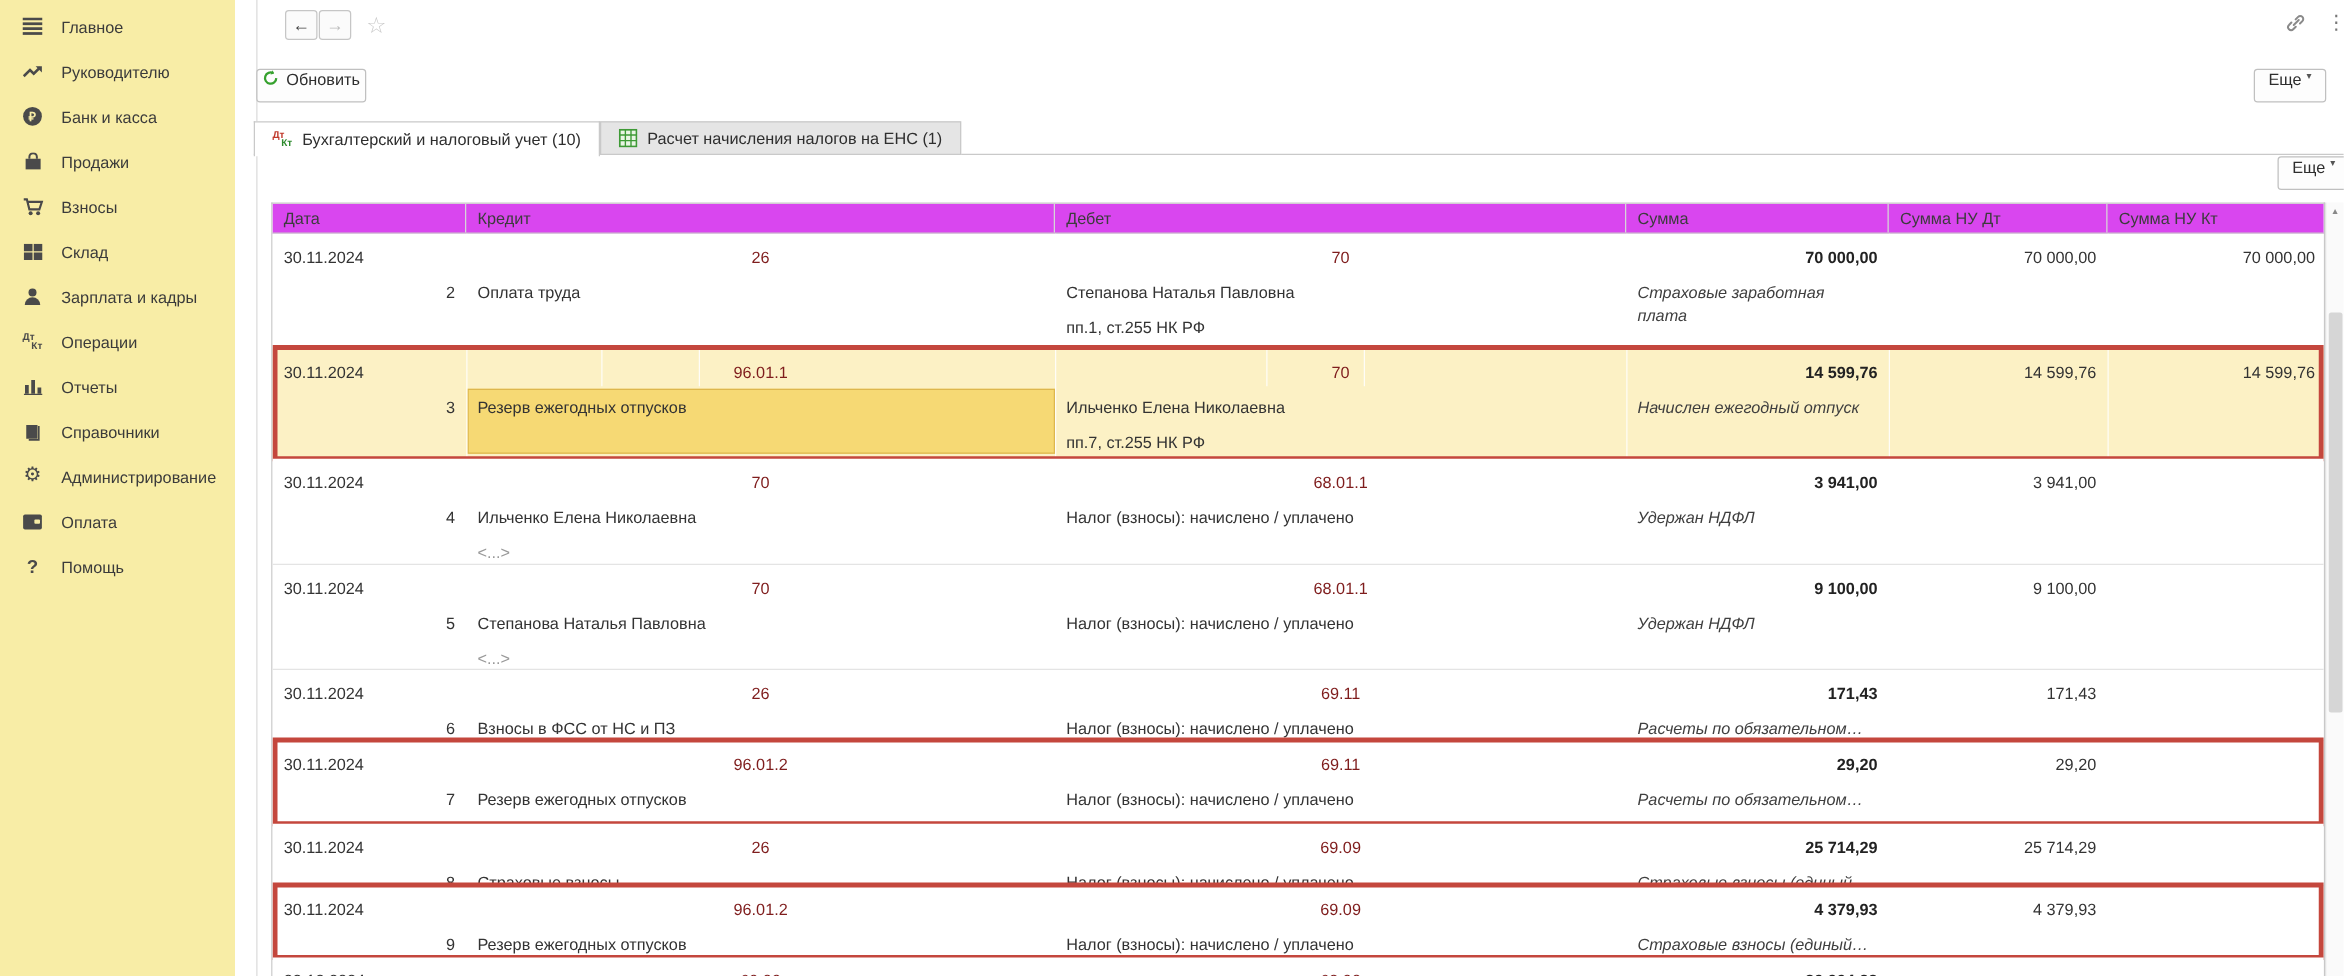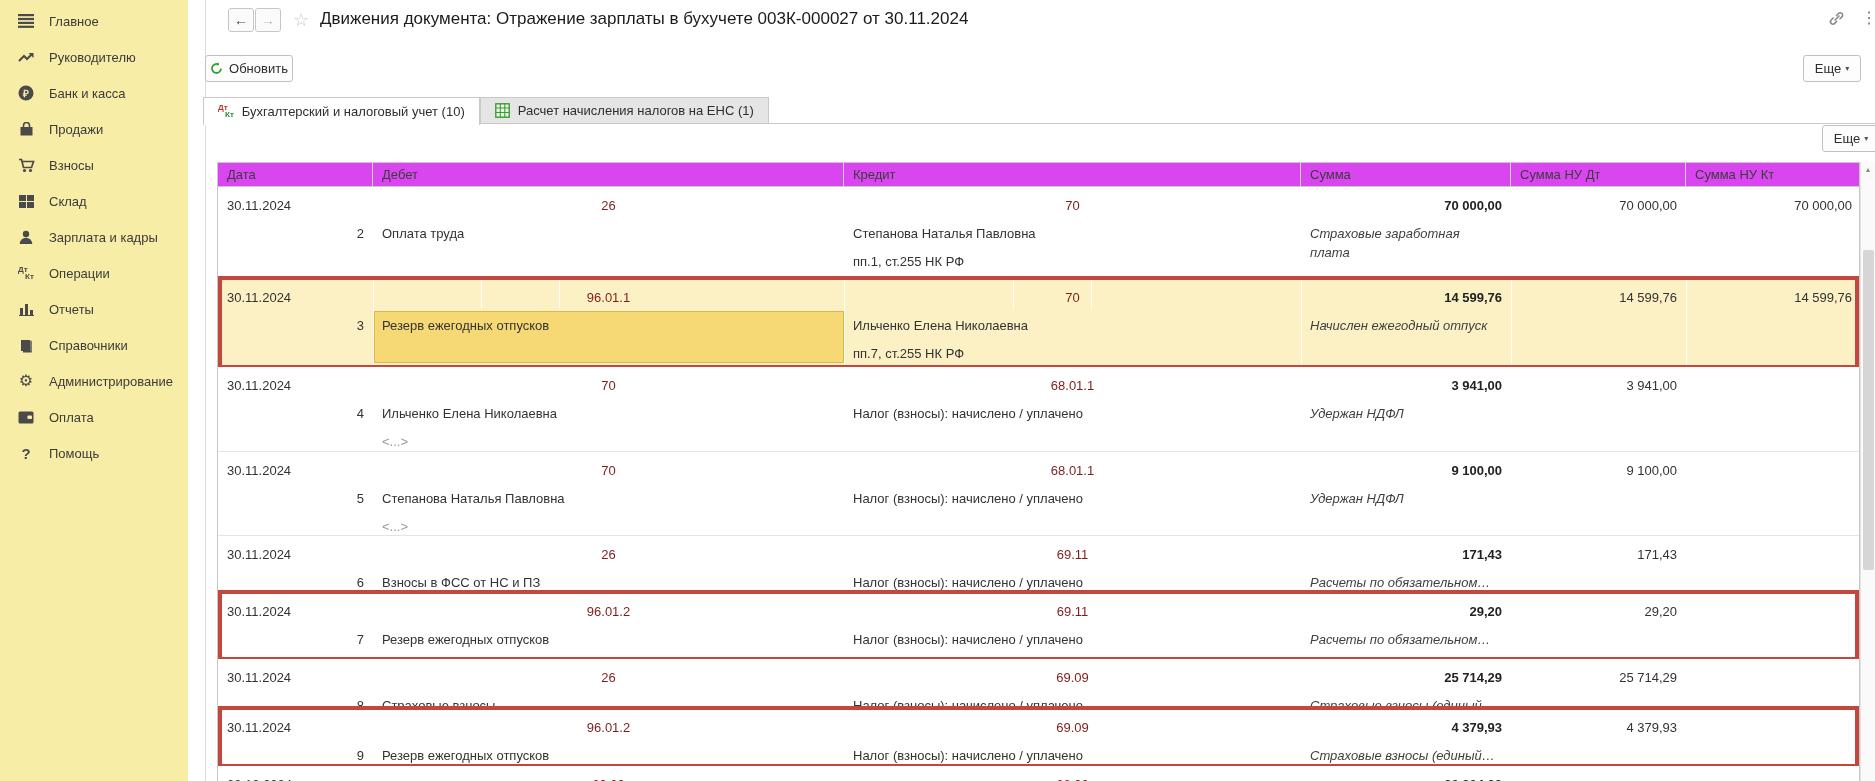--- a/index.html
+++ b/index.html
@@ -32,21 +32,21 @@
   #fav-star { position:absolute; left:293px; top:9px; font-size:18px; color:#c9c9c9;
     cursor:pointer; }
   #page-title { position:absolute; left:320px; top:9px; font-size:17px; color:#1b1b1b;
     white-space:nowrap; }
   #link-icon { position:absolute; left:1828px; top:10px; cursor:pointer; }
   #kebab-icon { position:absolute; left:1861px; top:8px; font-size:16px; color:#777;
     cursor:pointer; letter-spacing:0; }
 
   
   .btn { position:absolute; background:#fdfdfd; border:1px solid #c0c0c0;
-    border-radius:3px; font-size:13px; color:#2e2e2e; display:flex; align-items:center;
+    border-radius:3px; font-size:13px; color:#2e2e2e; display:flex; 
     justify-content:center; cursor:pointer; }
   #btn-refresh { left:205px; top:55px; width:88px; height:27px; gap:6px; }
   #btn-more-1 { left:1803px; top:55px; width:58px; height:27px; gap:4px; }
   #btn-more-2 { left:1822px; top:125px; width:58px; height:27px; gap:4px; }
   .drop-arrow { font-size:8px; color:#555; }
 
   
   #tabbar { position:absolute; left:203px; top:97px; height:27px; display:flex; }
   #tabbar-line { position:absolute; left:203px; top:123px; width:1672px; height:1px;
     background:#c9c9c9; }
@@ -230,21 +230,20 @@
           <span class="ico-txt" style="font-size:15px;font-weight:bold;">?</span>
         </span>
         <span class="side-label">Помощь</span>
       </div>
     </div>
   <div id="content-divider"></div>
 
   <div class="navbtn" id="nav-back">←</div>
   <div class="navbtn" id="nav-fwd">→</div>
   <div id="fav-star">☆</div>
-  <div id="page-title">Движения документа: Отражение зарплаты в бухучете 003К-000027 от 30.11.2024</div>
   <div id="link-icon">
     <svg width="17" height="17" viewBox="0 0 17 17">
       <g stroke="#8a8a8a" stroke-width="1.6" fill="none" stroke-linecap="round">
         <path d="M7 10 L11 6"></path>
         <path d="M8.5 5.5 L10.5 3.5 a2.4 2.4 0 0 1 3.4 3.4 L12 8.8"></path>
         <path d="M8.6 11.4 L6.6 13.4 a2.4 2.4 0 0 1 -3.4 -3.4 L5.1 8"></path>
       </g>
     </svg>
   </div>
   <div id="kebab-icon">⋮</div>
@@ -285,22 +284,22 @@
             </g>
           </svg>
         </span>
         <span>Расчет начисления налогов на ЕНС (1)</span>
       </div>
     </div>
 
   <div id="table">
     <div id="thead">
         <div class="th">Дата</div>
+        <div class="th">Кредит</div>
         <div class="th">Дебет</div>
-        <div class="th">Кредит</div>
         <div class="th">Сумма</div>
         <div class="th">Сумма НУ Дт</div>
         <div class="th">Сумма НУ Кт</div>
       </div>
     <div id="tbody">
         <div class="gridline" style="left: 155px;"></div>
         <div class="gridline" style="left: 626px;"></div>
         <div class="gridline" style="left: 1083px;"></div>
         <div class="gridline" style="left: 1293px;"></div>
         <div class="gridline" style="left: 1468px;"></div>

